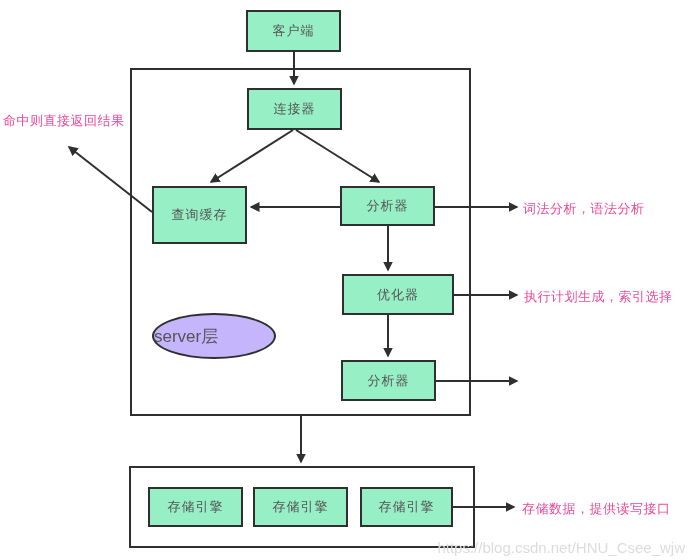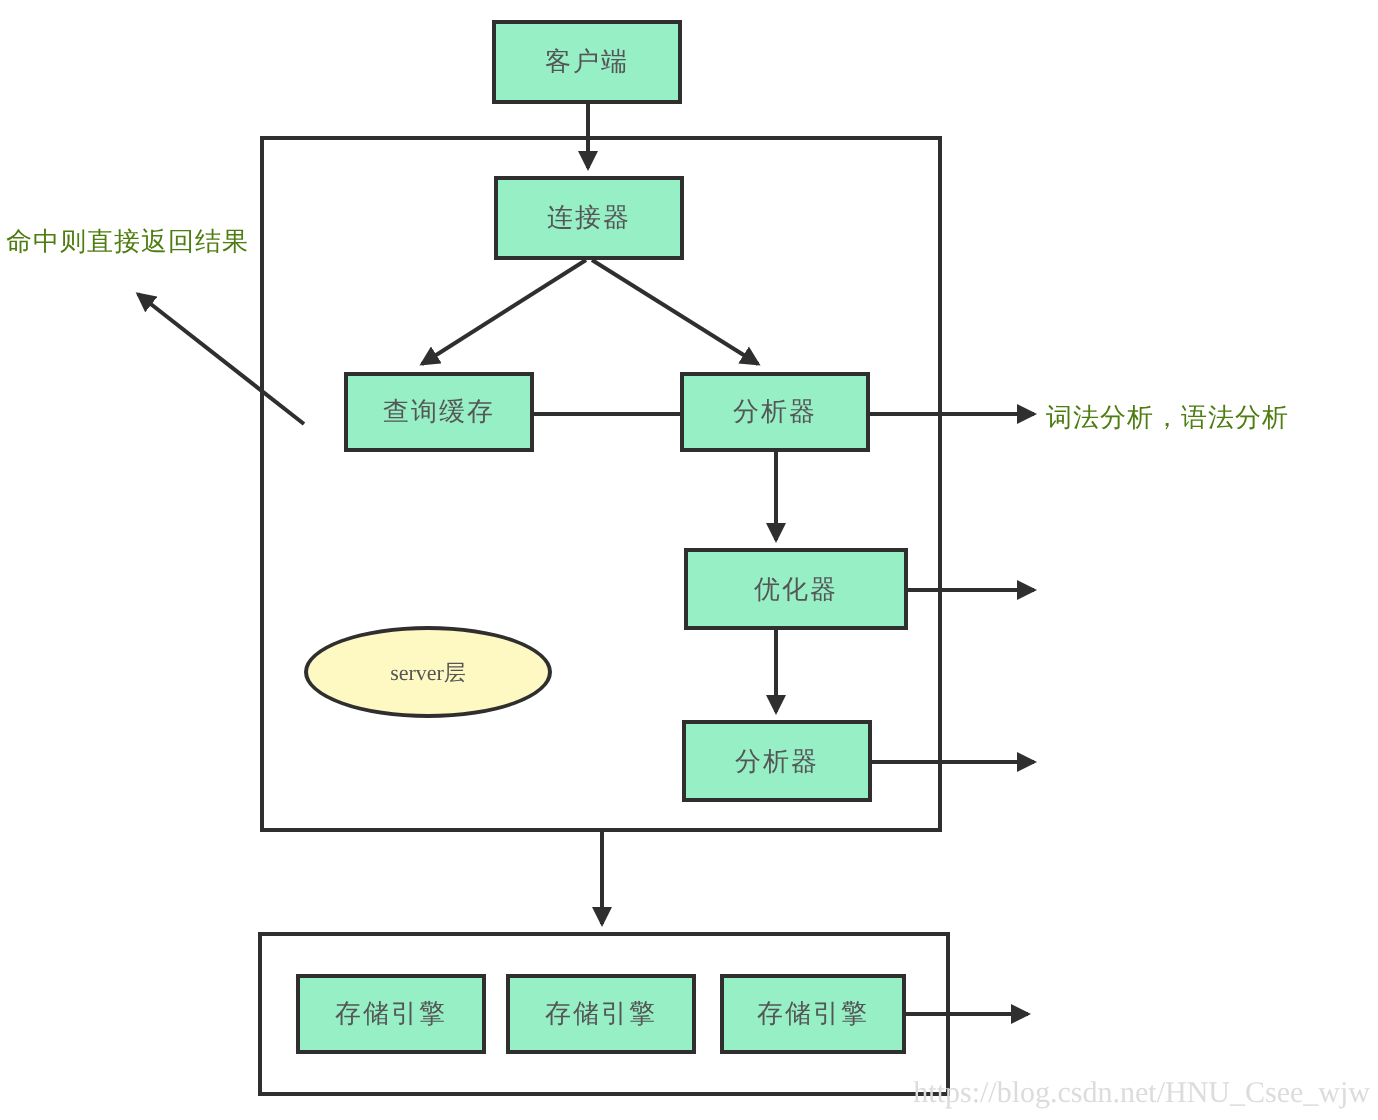--- a/index.html
+++ b/index.html
@@ -1,21 +1,21 @@
 <!DOCTYPE html>
 <html><head>
 <meta charset="utf-8">
 <style>
   html,body { margin:0; padding:0; background:#ffffff; }
   #stage {
     position: relative;
     width: 689px;
     height: 560px;
     background: #ffffff;
-    font-family: Liberation Serif, serif;
+    font-family: Liberation Sans, sans-serif;
     overflow: hidden;
   }
   #arrow-layer {
     position: absolute;
     left: 0; top: 0;
     width: 689px; height: 560px;
     pointer-events: none;
   }
   .container-rect {
     position: absolute;
@@ -34,31 +34,31 @@
     color: #555555;
     font-size: 13px;
     letter-spacing: 1px;
     white-space: nowrap;
   }
   .ellipse {
     position: absolute;
     box-sizing: border-box;
     display: flex;
     align-items: center;
-    justify-content: center;
-    background: #fef9c3;
+    justify-content: flex-start;
+    background: #c4b5fd;
     border: 2px solid #2f2f2f;
     border-radius: 50%;
     color: #555555;
-    font-size: 11px;
+    font-size: 17px;
     white-space: nowrap;
   }
   .annotation {
     position: absolute;
-    color: #4d7c0f;
+    color: #ec4899;
     font-size: 13px;
     letter-spacing: 0.5px;
     white-space: nowrap;
   }
   .watermark {
     position: absolute;
     right: 4px;
     bottom: 4px;
     color: #dcdcdc;
     font-size: 15px;
@@ -109,21 +109,21 @@
   <div class="container-rect" style="left:129px; top:466px; width:346px; height:82px;"></div>
 
   <div class="node" style="left:246px; top:10px; width:95px; height:42px;">
     <span>客户端</span>
   </div>
 
   <div class="node" style="left:247px; top:88px; width:95px; height:42px;justify-content:center;">
     <span>连接器</span>
   </div>
 
-  <div class="node" style="left:152px; top:186px; width:95px; height:40px;margin-left:20px;">
+  <div class="node" style="left:152px; top:186px; width:95px; height:58px;">
     <span>查询缓存</span>
   </div>
 
   <div class="node" style="left:340px; top:186px; width:95px; height:40px;">
     <span>分析器</span>
   </div>
 
   <div class="node" style="left:342px; top:274px; width:112px; height:41px;">
     <span>优化器</span>
   </div>
@@ -145,18 +145,20 @@
   </div>
 
   <div class="ellipse" style="left:152px; top:313px; width:124px; height:46px;">
     <span>server层</span>
   </div>
 
   <div class="annotation" style="left:3px; top:112px;">命中则直接返回结果</div>
 
   <div class="annotation" style="left:523px; top:200px;text-align:right;">词法分析，语法分析</div>
 
+  <div class="annotation" style="left:524px; top:288px;">执行计划生成，索引选择</div>
 
 
+  <div class="annotation" style="left:522px; top:500px;">存储数据，提供读写接口</div>
 
   <div class="watermark">https://blog.csdn.net/HNU_Csee_wjw</div>
 
 </div>
 
 </body></html>

